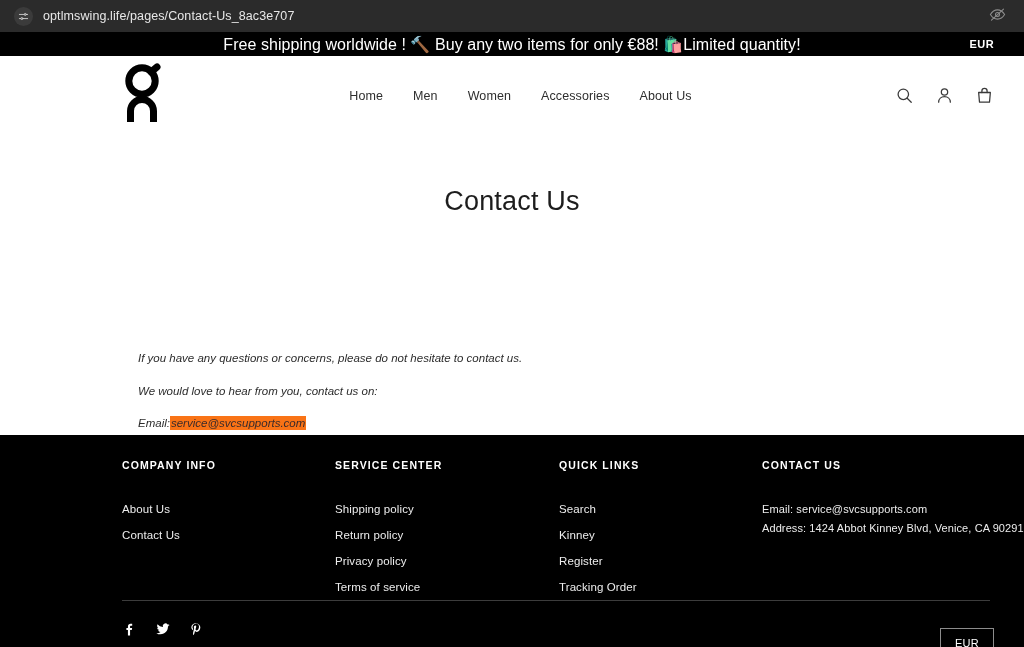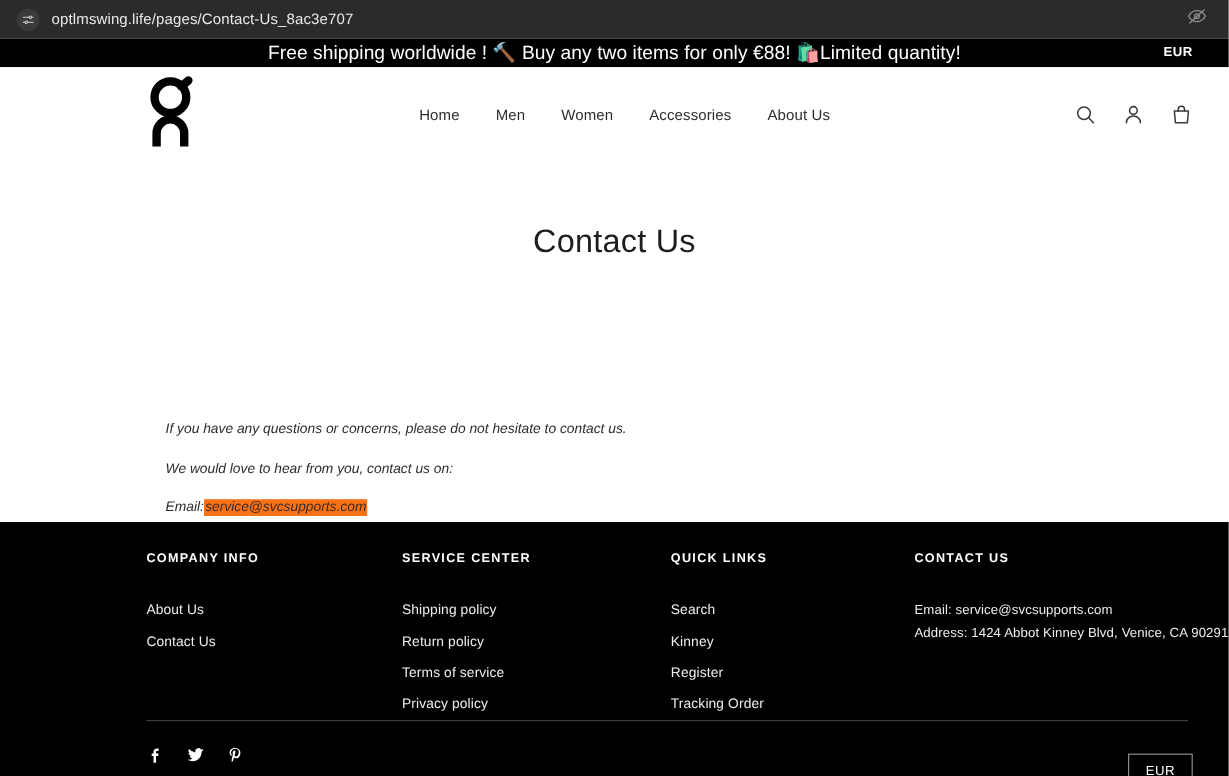--- a/index.html
+++ b/index.html
@@ -305,22 +305,22 @@
     <div class="fcol c1">
       <div class="fcol-title">COMPANY INFO</div>
       <a class="fcol-link" href="#">About Us</a>
       <a class="fcol-link" href="#">Contact Us</a>
     </div>
 
     <div class="fcol c2">
       <div class="fcol-title">SERVICE CENTER</div>
       <a class="fcol-link" href="#">Shipping policy</a>
       <a class="fcol-link" href="#">Return policy</a>
+      <a class="fcol-link" href="#">Privacy policy</a>
       <a class="fcol-link" href="#">Terms of service</a>
-      <a class="fcol-link" href="#">Privacy policy</a>
     </div>
 
     <div class="fcol c3">
       <div class="fcol-title">QUICK LINKS</div>
       <a class="fcol-link" href="#">Search</a>
       <a class="fcol-link" href="#">Kinney</a>
       <a class="fcol-link" href="#">Register</a>
       <a class="fcol-link" href="#">Tracking Order</a>
     </div>
 

